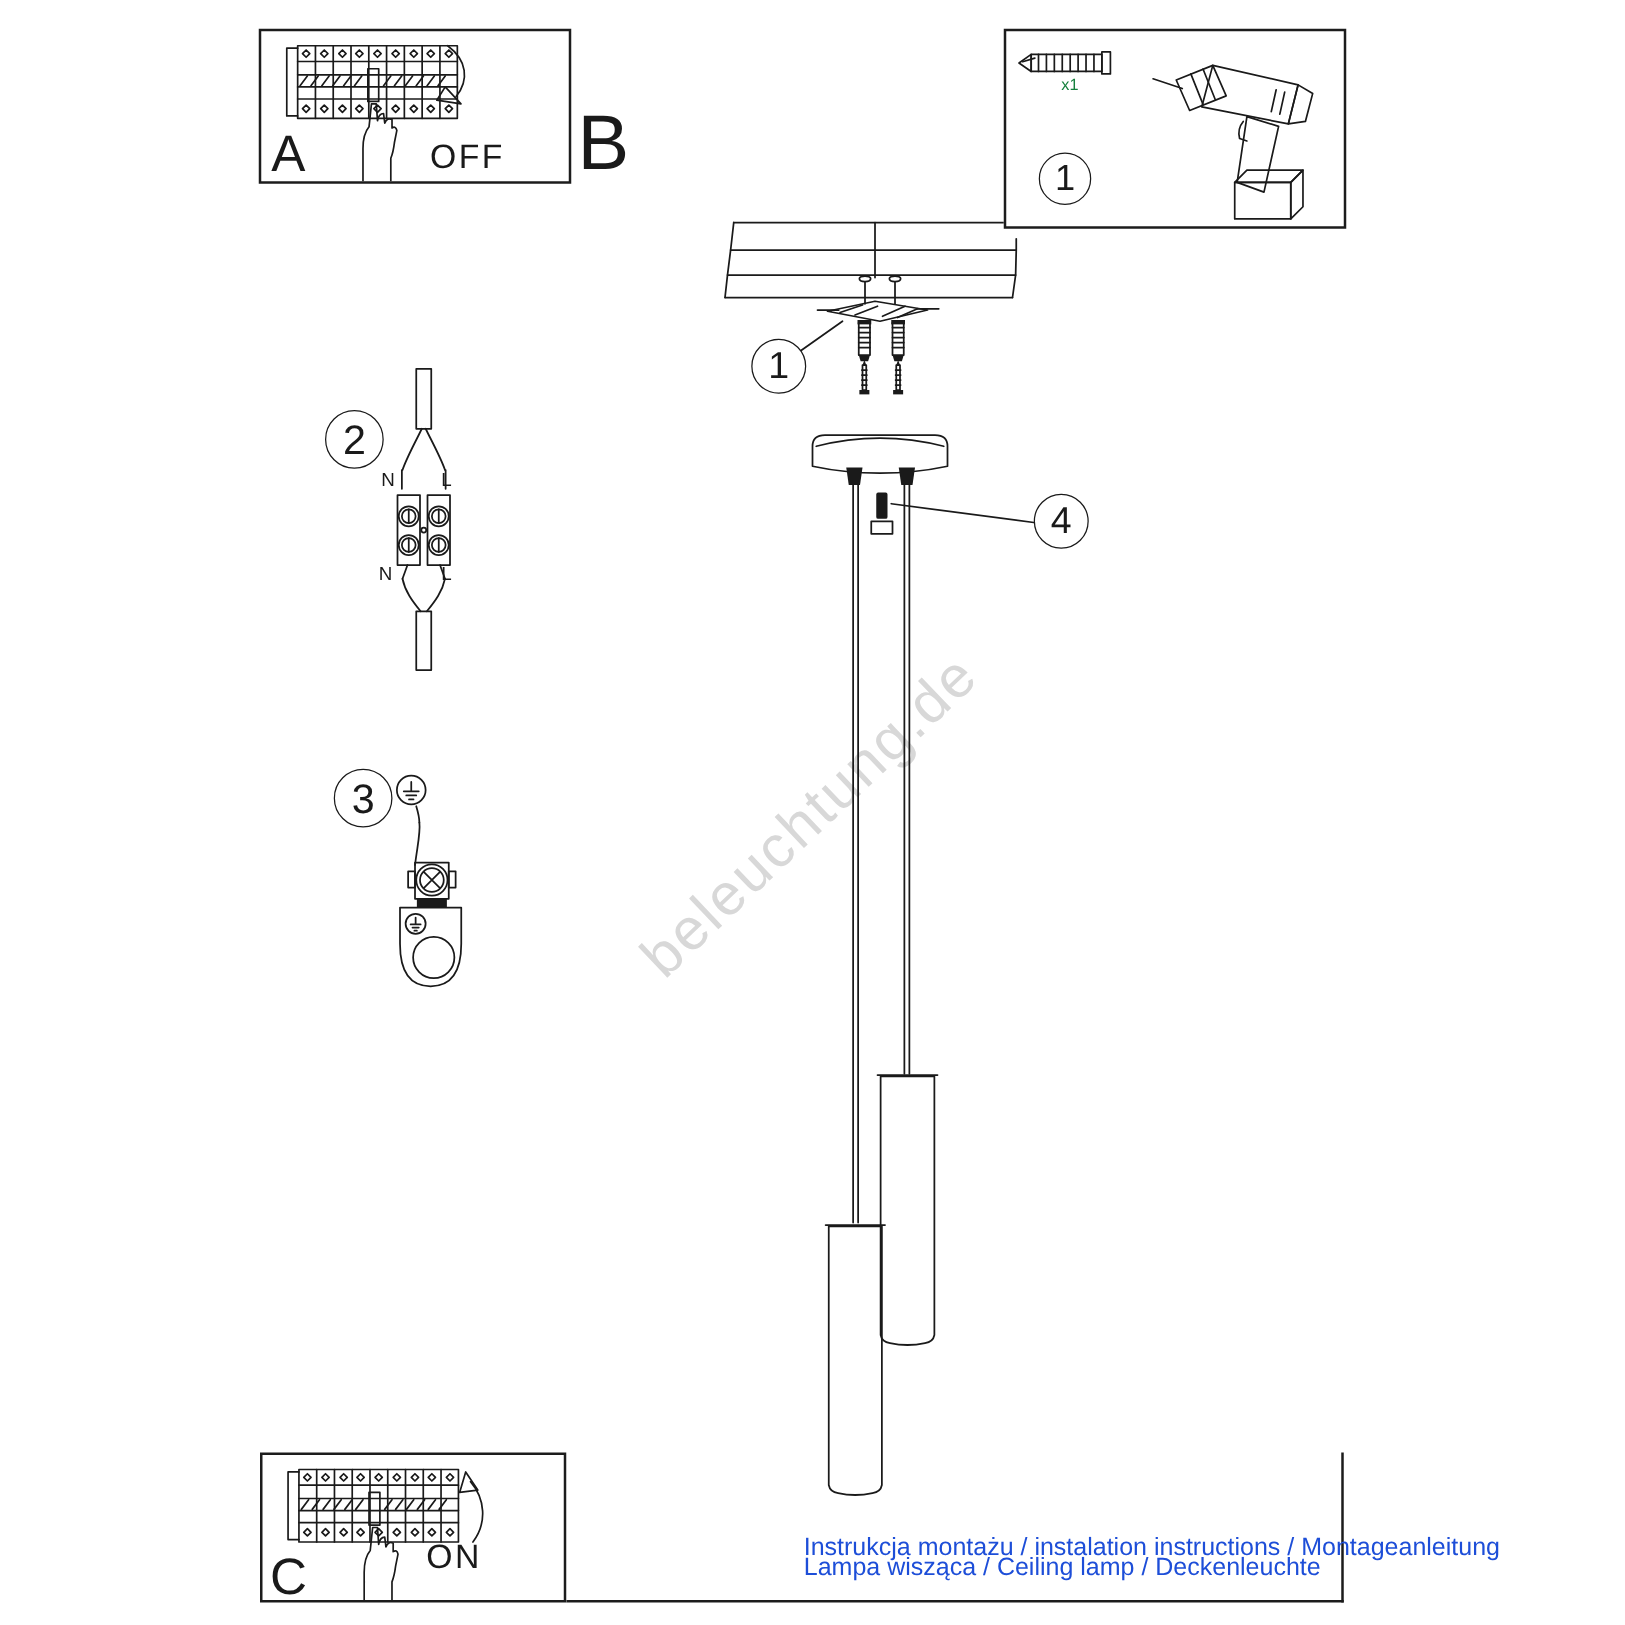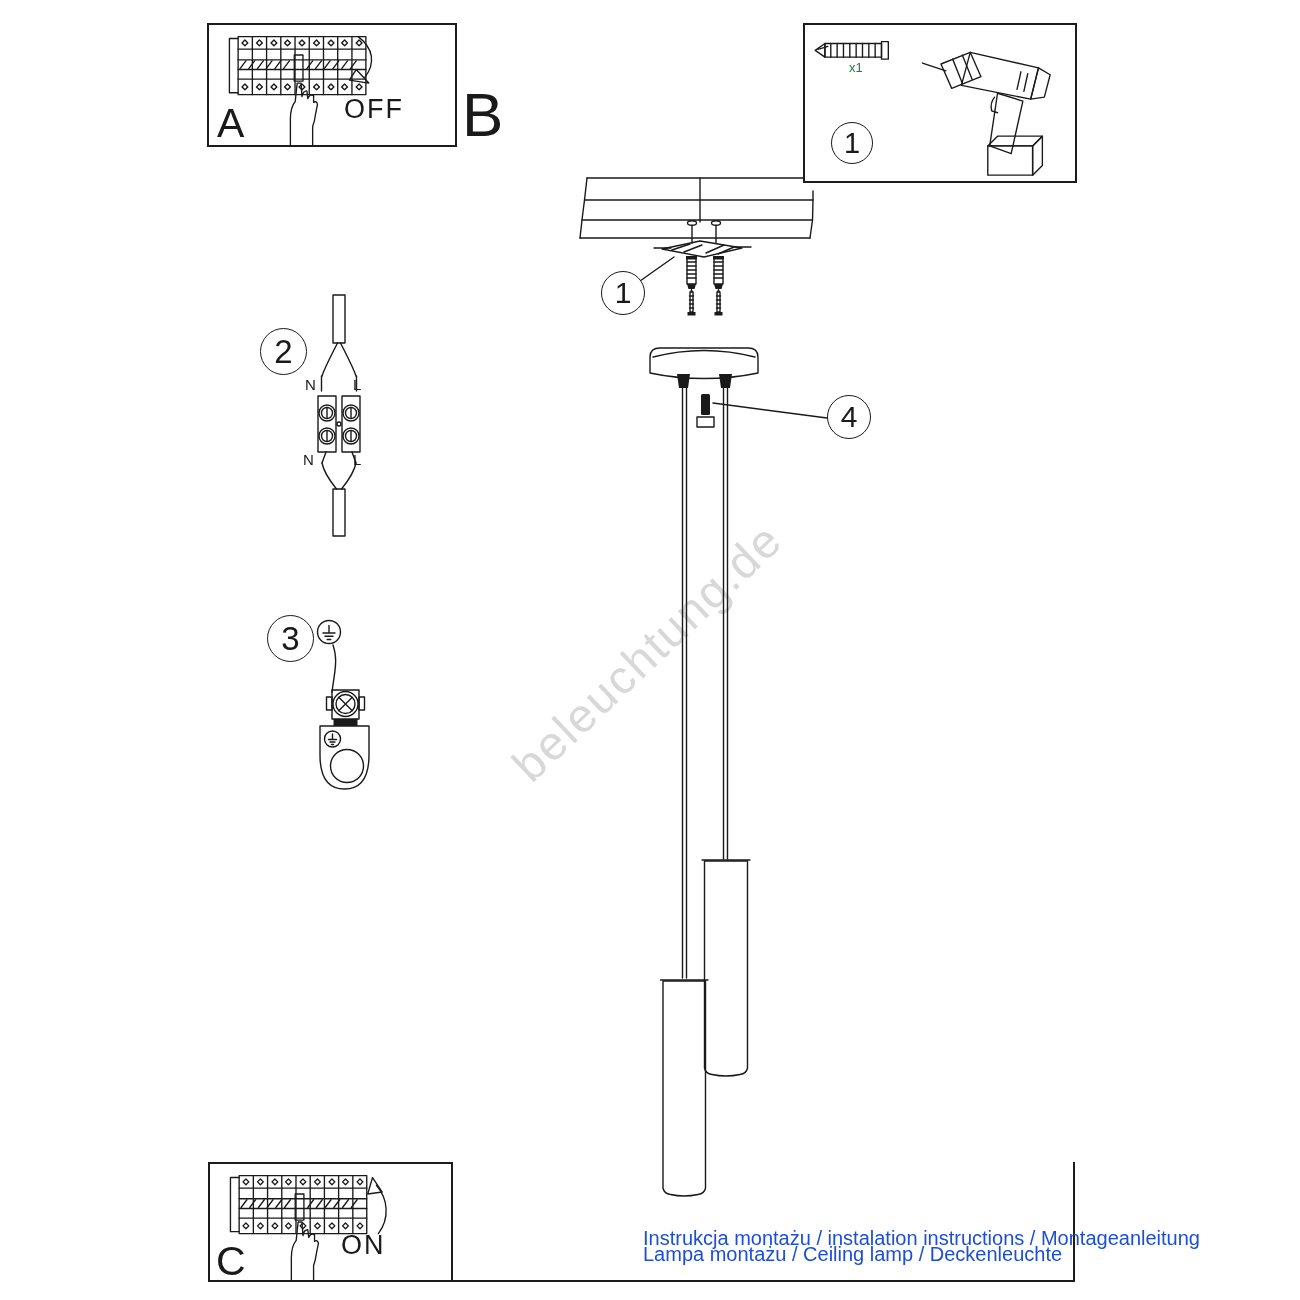--- a/index.html
+++ b/index.html
@@ -192,21 +192,21 @@
       <rect x="86" y="31" width="9" height="27" fill="#fff"></rect>
     </g>
     <path fill="#fff" d="M82,124 L82,97 Q82,85 87,79 L89,60 L93,60 L94,74 Q95,68 99,68 L100,76 Q102,71 106,73 L106,80 Q109,78 110,82 L108,92 Q107,100 105,105 L105,124"></path>
     <g>
       <path d="M152,12 C168,24 170,40 159,54" stroke-width="1.6"></path>
       <polygon points="150,46 163,60 143,57" fill="#fff"></polygon>
     </g>
   </svg>
 </div>
 <span class="lbl" style="left:217px;top:103px;font-size:41px;">A</span>
-<span class="lbl" style="left:344px;top:96px;font-size:27px;letter-spacing:2px;">OFF</span>
+<span class="lbl" style="left:344px;top:112px;font-size:27px;letter-spacing:2px;">OFF</span>
 
 <span class="lbl" style="left:462px;top:84px;font-size:62px;">B</span>
 
 <div class="box" style="left:803px;top:23px;width:274px;height:160px;">
   <svg class="panel-svg" viewBox="0 0 274 160">
     <g>
       <polygon points="9,26 19,19 19,33" fill="#fff"></polygon>
       <rect x="19" y="19" width="58" height="14" fill="#fff"></rect>
       <path d="M25,19 V33 M31.5,19 V33 M38,19 V33 M44.5,19 V33 M51,19 V33 M57.5,19 V33 M64,19 V33 M70.5,19 V33" stroke-width="1"></path>
       <rect x="77" y="17" width="7" height="18" fill="#fff"></rect>
@@ -269,14 +269,14 @@
       <polygon points="176,29 166,14 161,31" fill="#fff"></polygon>
     </g>
   </svg>
 </div>
 <span class="lbl" style="left:216px;top:1241px;font-size:41px;">C</span>
 <span class="lbl" style="left:341px;top:1232px;font-size:27px;letter-spacing:2px;">ON</span>
 
 <div id="footer-cell"></div>
 <div id="footer-text">
   <span>Instrukcja montażu / instalation instructions / Montageanleitung</span>
-  <span>Lampa montażu / Ceiling lamp / Deckenleuchte</span>
+  <span>Lampa wisząca / Ceiling lamp / Deckenleuchte</span>
 </div>
 
 </body></html>

